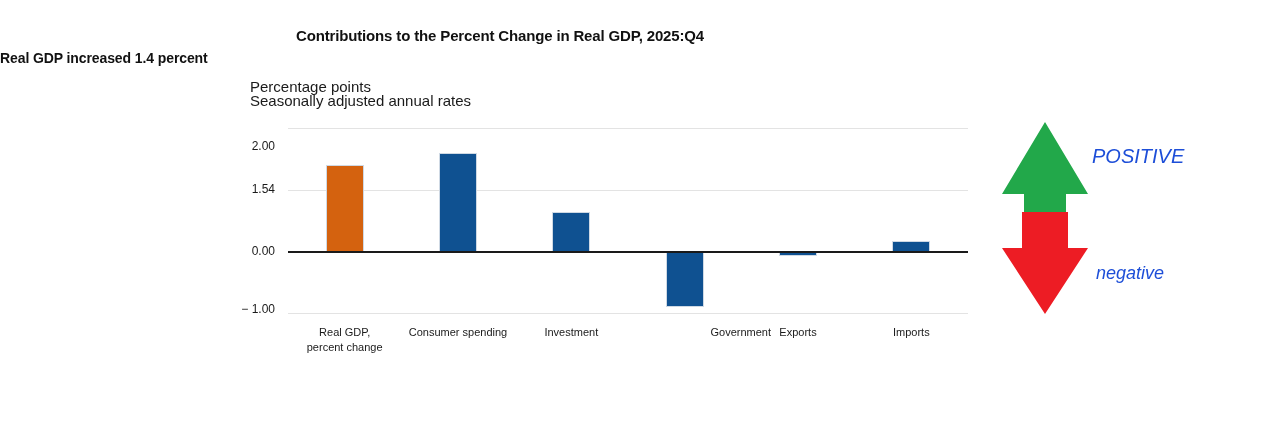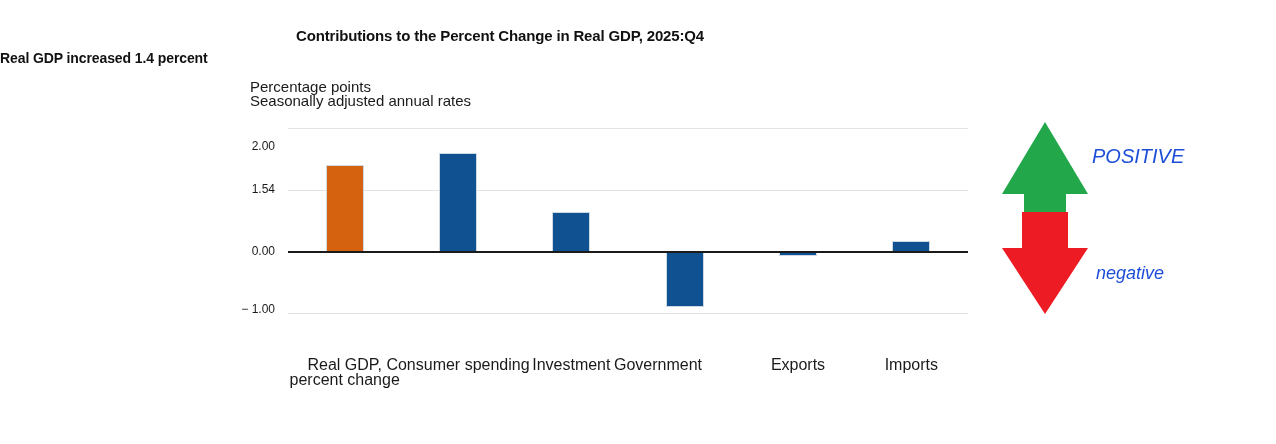--- a/index.html
+++ b/index.html
@@ -91,24 +91,23 @@
     z-index: 3;
   }
   .bar.pos { border: 1px solid #cfd9e4; border-bottom: none; }
   .bar.neg { border: 1px solid #cfd9e4; border-top: none; }
 
   
   .cat-label {
     position: absolute;
     top: 325px;
     text-align: center;
-    font-size: 16px;
+    font-size: 11px;
     line-height: 15px;
     color: #1a1a1a;
-    margin-top: 32px;
   }
 
   
   #footnotes {
     position: absolute;
     left: 250px;
     top: 385px;
     font-size: 10.5px;
     line-height: 14.5px;
     color: #1a1a1a;
@@ -178,21 +177,21 @@
     <div class="cat-label" style="left: 264.667px; width: 160px;">
       <div>Real GDP,</div>
       <div>percent change</div>
     </div>
     <div class="cat-label" style="left: 378px; width: 160px;">
       <div>Consumer spending</div>
     </div>
     <div class="cat-label" style="left: 491.333px; width: 160px;">
       <div>Investment</div>
     </div>
-    <div class="cat-label" style="left: 578px; width: 160px;">
+    <div class="cat-label" style="left: 611px; width: 160px; text-align: right;">
       <div>Government</div>
     </div>
     <div class="cat-label" style="left: 718px; width: 160px;">
       <div>Exports</div>
     </div>
     <div class="cat-label" style="left: 831.333px; width: 160px;">
       <div>Imports</div>
     </div>
   </div>
 

